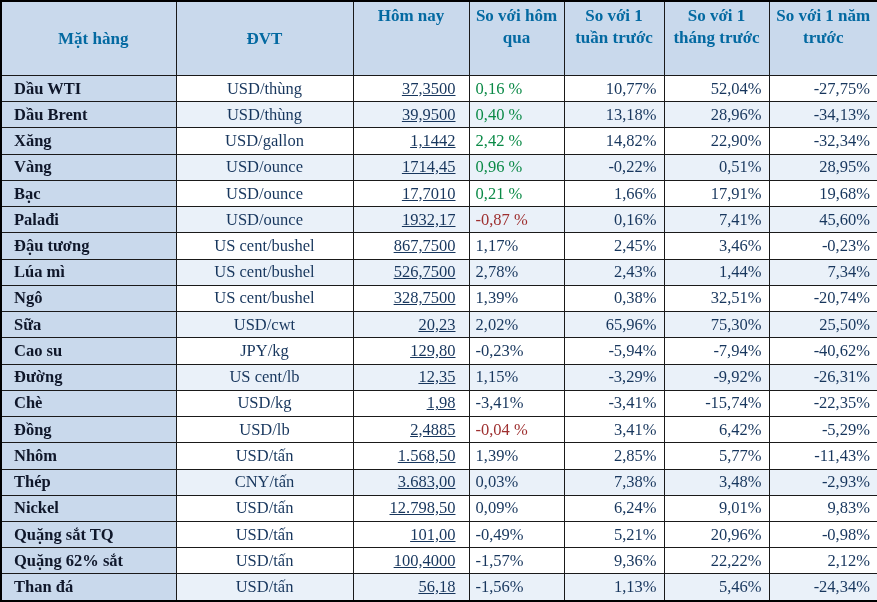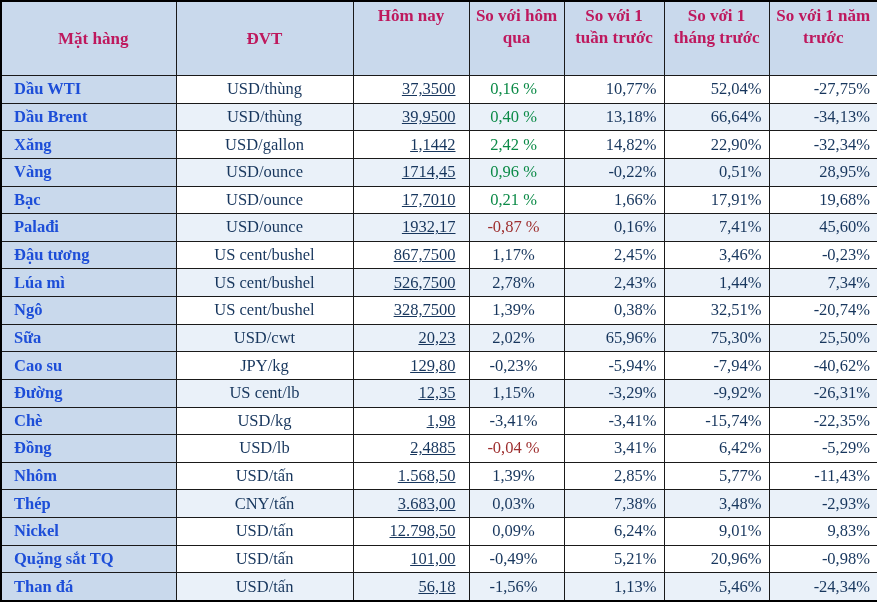--- a/index.html
+++ b/index.html
@@ -18,21 +18,21 @@
     border-collapse:collapse;
     table-layout:fixed;
     font-family:"Liberation Serif", serif;
     border:2px solid #000;
     background:#fff;
   }
   th,td{border:1px solid var(--border);overflow:hidden;}
   thead th{
     background:var(--header_bg);
     font-weight:bold;
-    color:#be185d;
+    color:#0369a1;
     font-size:17px;
     line-height:1.3;
     text-align:center;
     vertical-align:top;
     padding:3px 4px 2px 4px;
     height:68px;
   }
   thead th.h-left{
     text-align:center;
     vertical-align:middle;
@@ -42,27 +42,27 @@
   tbody td{
     font-size:16.5px;
     color:var(--navy);
     height:25px;
     padding:0 6px;
     white-space:nowrap;
   }
   td.c-name{
     background:var(--header_bg);
     font-weight:bold;
-    color:#1d4ed8;
+    color:#0f172a;
     text-align:left;
     padding-left:12px;
   }
   td.c-unit{text-align:center;margin-left:36px;}
   td.c-today{text-align:right;padding-right:13px;text-decoration:underline;}
-  td.c-d1{text-align:center;padding-right:12px;margin-top:13px;}
+  td.c-d1{text-align:left;padding-right:12px;margin-top:13px;}
   td.c-w1,td.c-m1,td.c-y1{text-align:right;padding-right:7px;}
   tr.shaded td.c-unit,
   tr.shaded td.c-today,
   tr.shaded td.c-d1,
   tr.shaded td.c-w1,
   tr.shaded td.c-m1,
   tr.shaded td.c-y1{background:var(--shade_bg);}
   td.green{color:var(--green);}
   td.red{color:var(--red);}
 </style>
@@ -99,21 +99,21 @@
         <td class="c-w1">10,77%</td>
         <td class="c-m1">52,04%</td>
         <td class="c-y1">-27,75%</td>
       </tr>
       <tr class="shaded">
         <td class="c-name">Dầu Brent</td>
         <td class="c-unit">USD/thùng</td>
         <td class="c-today">39,9500</td>
         <td class="c-d1 green">0,40 %</td>
         <td class="c-w1">13,18%</td>
-        <td class="c-m1">66,64%</td>
+        <td class="c-m1">28,96%</td>
         <td class="c-y1">-34,13%</td>
       </tr>
       <tr>
         <td class="c-name">Xăng</td>
         <td class="c-unit">USD/gallon</td>
         <td class="c-today">1,1442</td>
         <td class="c-d1 green">2,42 %</td>
         <td class="c-w1">14,82%</td>
         <td class="c-m1">22,90%</td>
         <td class="c-y1">-32,34%</td>
@@ -246,20 +246,29 @@
       </tr>
       <tr>
         <td class="c-name">Quặng sắt TQ</td>
         <td class="c-unit">USD/tấn</td>
         <td class="c-today">101,00</td>
         <td class="c-d1">-0,49%</td>
         <td class="c-w1">5,21%</td>
         <td class="c-m1">20,96%</td>
         <td class="c-y1">-0,98%</td>
       </tr>
+      <tr>
+        <td class="c-name">Quặng 62% sắt</td>
+        <td class="c-unit">USD/tấn</td>
+        <td class="c-today">100,4000</td>
+        <td class="c-d1">-1,57%</td>
+        <td class="c-w1">9,36%</td>
+        <td class="c-m1">22,22%</td>
+        <td class="c-y1">2,12%</td>
+      </tr>
       <tr class="shaded">
         <td class="c-name">Than đá</td>
         <td class="c-unit">USD/tấn</td>
         <td class="c-today">56,18</td>
         <td class="c-d1">-1,56%</td>
         <td class="c-w1">1,13%</td>
         <td class="c-m1">5,46%</td>
         <td class="c-y1">-24,34%</td>
       </tr>
     </tbody>

